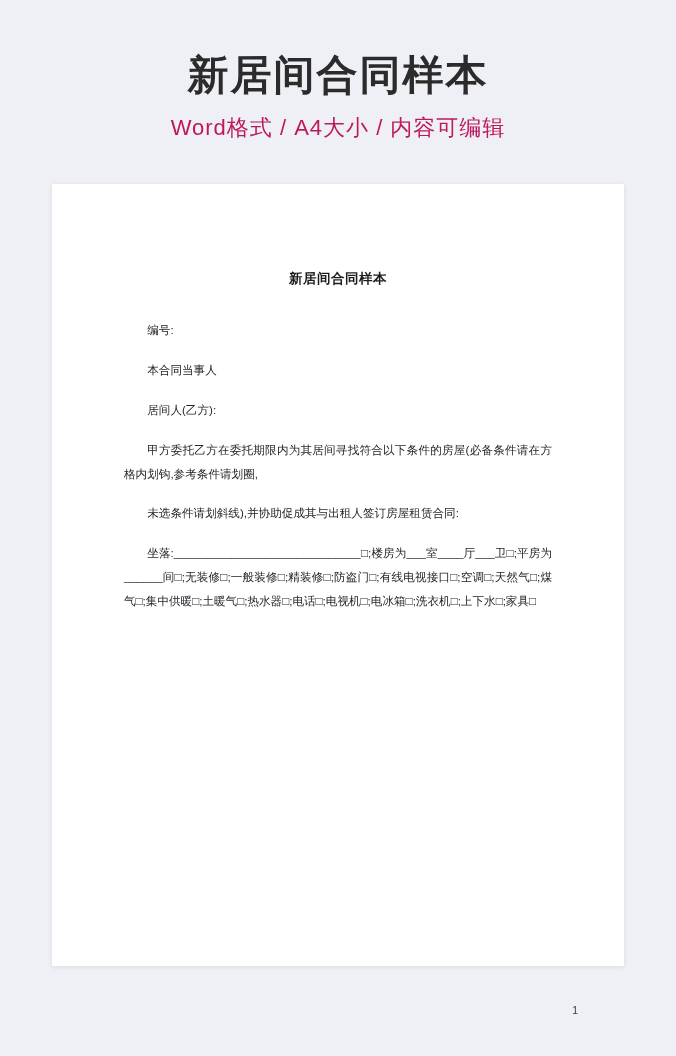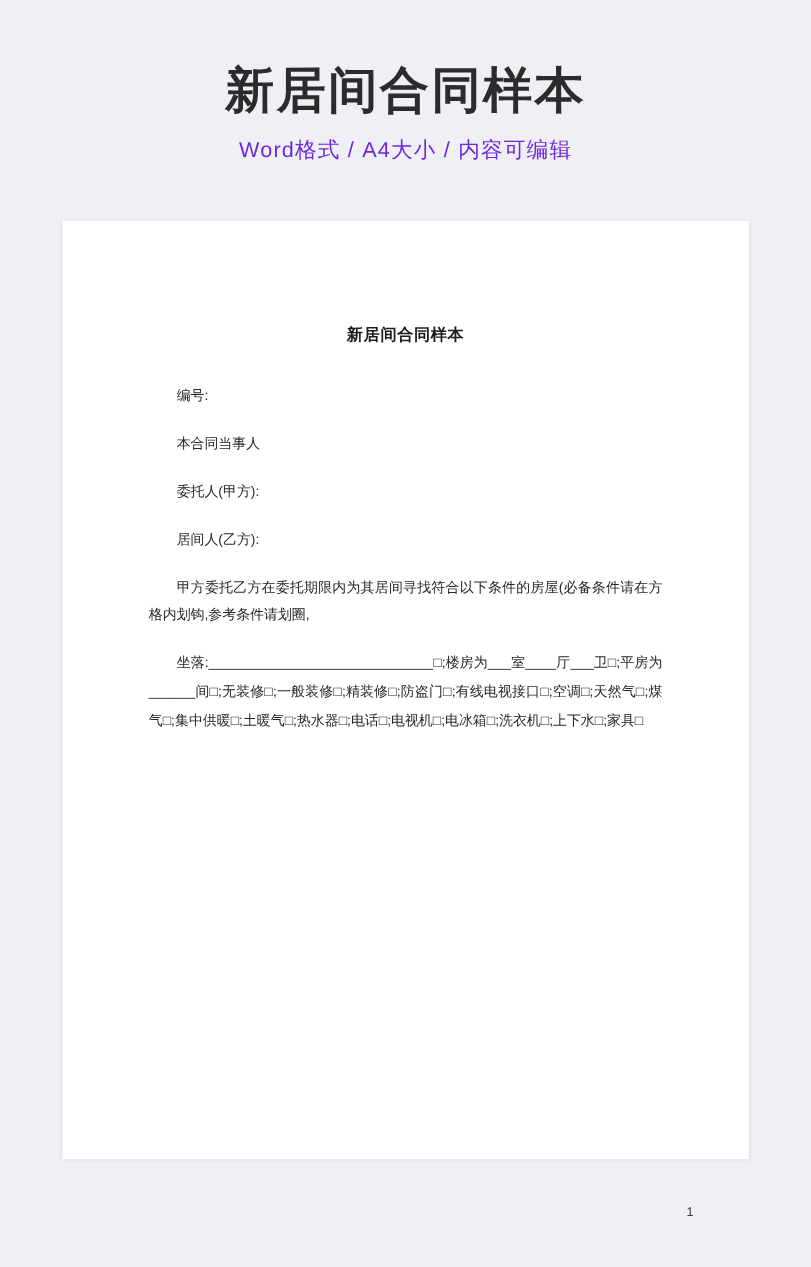--- a/index.html
+++ b/index.html
@@ -24,22 +24,22 @@
   }
   .banner-title {
     font-size: 41px;
     font-weight: bold;
     color: #2b2b2b;
     letter-spacing: 2px;
     line-height: 1.15;
   }
   .banner-sub {
     margin-top: 14px;
-    font-size: 18px;
-    color: #6d28d9;
+    font-size: 22px;
+    color: #be185d;
     letter-spacing: 1px;
   }
   .doc-shell {
     position: absolute;
     left: 52px;
     top: 184px;
     width: 572px;
     height: 782px;
     background: #ffffff;
     box-shadow: 0 1px 4px rgba(60, 66, 80, 0.12);
@@ -91,22 +91,22 @@
     <div class="banner-title">新居间合同样本</div>
     <div class="banner-sub">Word格式 / A4大小 / 内容可编辑</div>
   </div>
 
   <div class="doc-shell">
     <div class="doc-inner">
       <div class="doc-title">新居间合同样本</div>
       <div class="doc-body">
           <p class="indent">编号:</p>
           <p class="indent">本合同当事人</p>
-          <p class="indent">委托人(甲方):</p>
           <p class="indent">居间人(乙方):</p>
           <p class="indent">甲方委托乙方在委托期限内为其居间寻找符合以下条件的房屋(必备条件请在方格内划钩,参考条件请划圈,</p>
+          <p class="indent">未选条件请划斜线),并协助促成其与出租人签订房屋租赁合同:</p>
           <p class="indent">坐落:_____________________________□;楼房为___室____厅___卫□;平房为______间□;无装修□;一般装修□;精装修□;防盗门□;有线电视接口□;空调□;天然气□;煤气□;集中供暖□;土暖气□;热水器□;电话□;电视机□;电冰箱□;洗衣机□;上下水□;家具□</p>
         </div>
       <div class="page-num">1</div>
     </div>
   </div>
 
 </div>
 
 </body></html>

